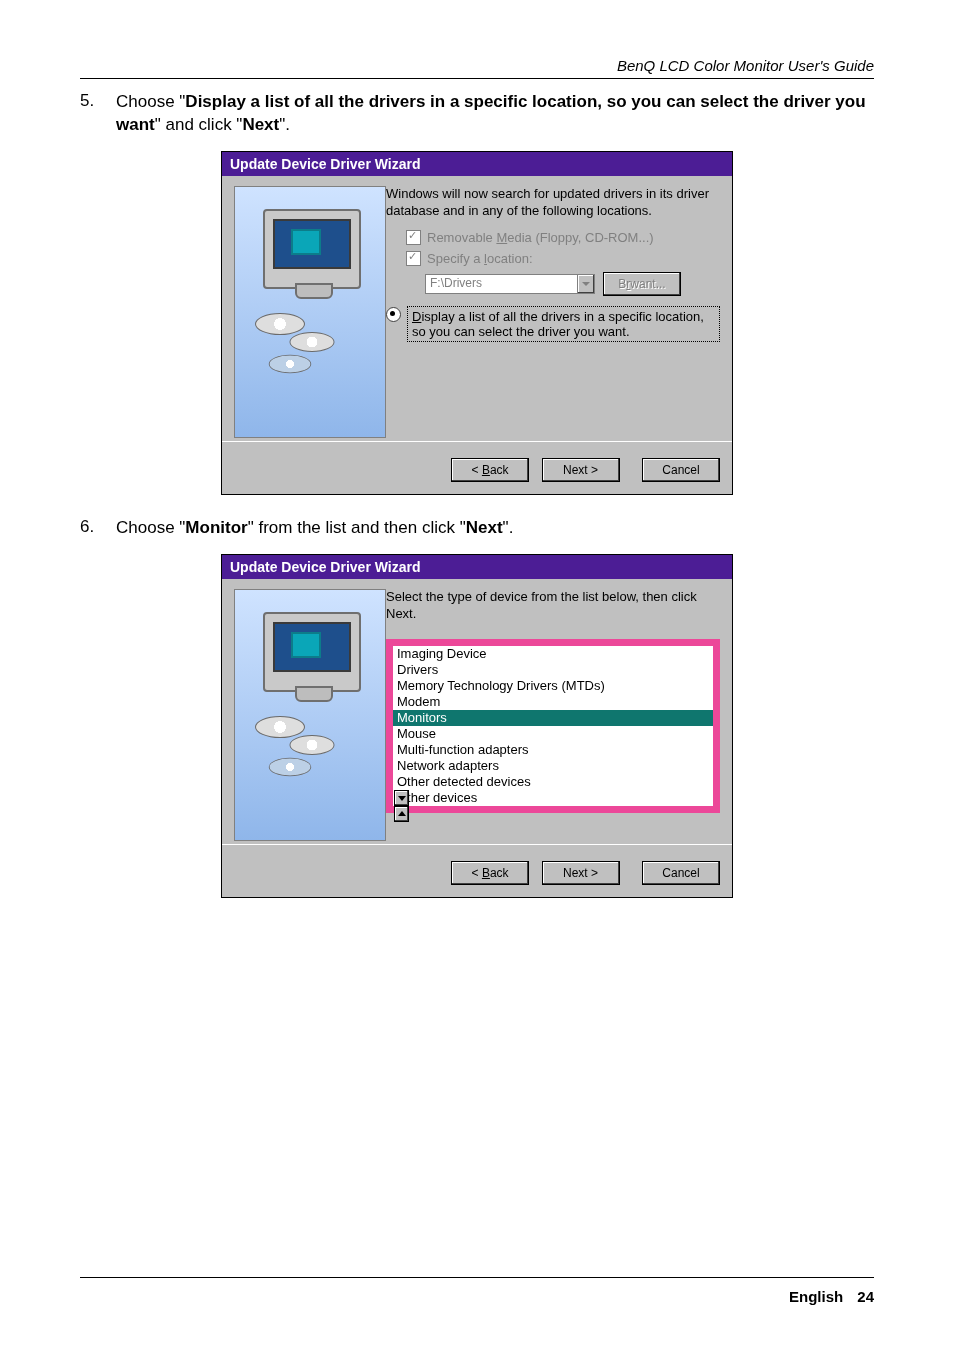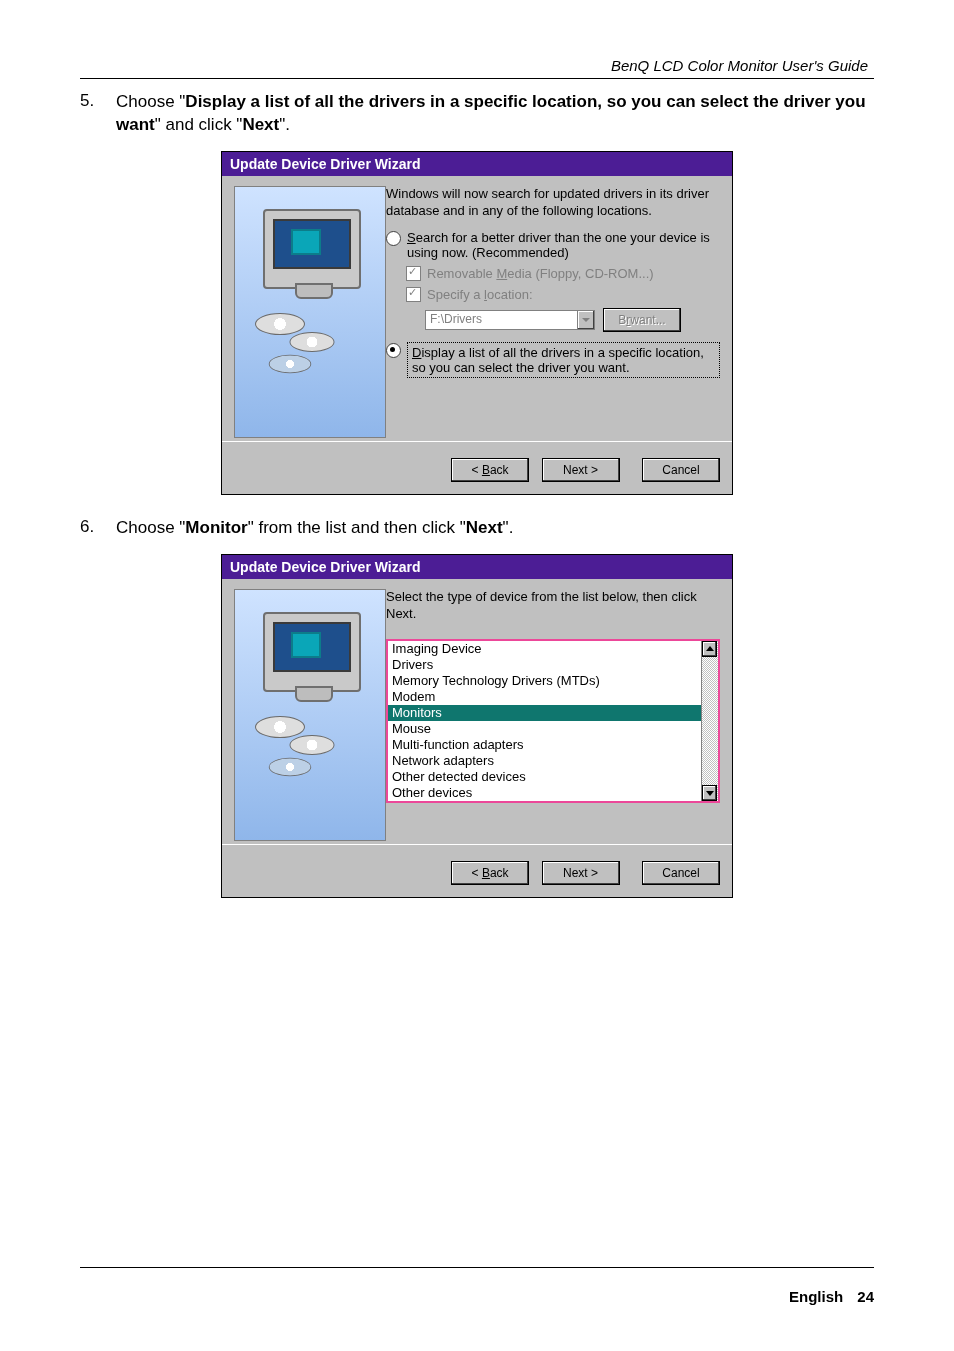--- a/index.html
+++ b/index.html
@@ -1,18 +1,18 @@
 <!DOCTYPE html>
 <html><head>
 <meta charset="utf-8">
 <style>
   html, body { margin: 0; padding: 0; background: #fff; font-family: Arial, Helvetica, sans-serif; }
   .page { width: 954px; height: 1351px; position: relative; box-sizing: border-box; padding: 56px 80px 40px 80px; }
   .header-line { border-bottom: 1px solid #000; height: 22px; position: relative; margin-bottom: 12px; }
-  .header-text { position: absolute; right: 6px; bottom: 4px; font-style: italic; font-size: 15px; }
+  .header-text { position: absolute; right: 0; bottom: 4px; font-style: italic; font-size: 15px; }
   .step { display: flex; margin-top: 10px; }
   .step-num { width: 36px; font-size: 17px; }
   .step-body { flex: 1; font-size: 17px; line-height: 1.35; }
   .step-body b { font-weight: bold; }
 
   .dialog { width: 510px; margin: 14px auto 0 auto; border: 1px solid #000; background: #c0c0c0; font-family: "MS Sans Serif", Tahoma, Arial, sans-serif; }
   .titlebar { background: #4c1d95; color: #fff; font-weight: bold; font-size: 14px; padding: 4px 8px; }
   .dlg-body { display: flex; padding: 10px 12px 4px 12px; }
   .dlg-left { width: 150px; min-height: 250px; background: #fff; border: 1px solid #808080; position: relative; overflow: hidden; }
   .dlg-left .gradient { position:absolute; inset:0; background: linear-gradient(180deg,#cfe3ff 0%, #8fb6ea 100%); }
@@ -42,32 +42,32 @@
   .monitor .screen { position:absolute; left:10px; top:10px; right:10px; bottom:20px; background:#1e4f8c; border:2px solid #3a3a3a; }
   .monitor .screen .win { position:absolute; left:16px; top:8px; width:26px; height:22px; background:#0aa6b8; border:2px solid #0c7d8a; }
   .monitor .stand { position:absolute; left:32px; bottom:-10px; width:34px; height:12px; background:#bdbdbd; border:2px solid #6f6f6f; border-radius:0 0 6px 6px; }
   .discs { position:absolute; left:20px; top:126px; }
   .disc { position:absolute; width:48px; height:20px; border-radius:50%; background:radial-gradient(circle at 50% 50%, #fff 0 6px, #dedede 6px 24px); border:1px solid #6a6a6a; }
   .discA { left:0; top:0; }
   .discB { left:32px; top:18px; transform:scale(.9); }
   .discC { left:10px; top:40px; transform:scale(.85); background:radial-gradient(circle at 50% 50%, #fff 0 5px, #bcd0e6 5px 24px); }
 
   
-  .listbox { border:2px solid #ec4899; background:#fff; height:160px; position:relative; font-size:13px; color:#000; display:flex; }
+  .listbox { border:7px solid #ec4899; background:#fff; height:160px; position:relative; font-size:13px; color:#000; display:flex;flex-direction:column; }
   .list-inner { flex:1; overflow:hidden; }
   .list-item { padding:0 4px; line-height:16px; white-space:nowrap; }
   .list-item.sel { background:#0f766e; color:#fff; }
   .sb-track { width:16px; background:repeating-conic-gradient(#c0c0c0 0 25%, #fff 0 50%) 0 0/2px 2px; border-left:1px solid #808080; position:relative; }
   .sb-btn { position:absolute; left:0; width:15px; height:16px; background:#c0c0c0; border:1px solid #000; box-shadow: inset -1px -1px #404040, inset 1px 1px #fff; box-sizing:border-box; }
   .sb-up { top:0; }
   .sb-down { bottom:0; }
   .sb-up::after { content:""; position:absolute; top:4px; left:3px; border-left:4px solid transparent; border-right:4px solid transparent; border-bottom:5px solid #000; }
   .sb-down::after { content:""; position:absolute; bottom:4px; left:3px; border-left:4px solid transparent; border-right:4px solid transparent; border-top:5px solid #000; }
 
-  .footer { position:absolute; left:80px; right:80px; bottom:46px; border-top:1px solid #000; padding-top:20px; text-align:right; font-size:15px; }
+  .footer { position:absolute; left:80px; right:80px; bottom:46px; border-top:1px solid #000; padding-top:10px; text-align:right; font-size:15px; }
   .footer .lang { font-weight:bold; }
   .footer .pagenum { font-weight:bold; margin-left:10px; }
 </style>
 </head>
 <body>
 
 <div class="page">
 
   <div class="header-line">
     <span class="header-text">BenQ LCD Color Monitor User's Guide</span>
@@ -94,24 +94,20 @@
         </div>
         <div class="discs">
           <div class="disc discA"></div>
             <div class="disc discB"></div>
             <div class="disc discC"></div>
         </div>
       </div>
       <div class="dlg-right">
         <div class="intro-text">Windows will now search for updated drivers in its driver database and in any of the following locations.</div>
 
-        <div class="radio-line">
-          <span class="radio"></span>
-          <span><span class="u">S</span><span>earch for a better driver than the one your device is using now. (Recommended)</span></span>
-        </div>
 
         <div class="sub">
           <span class="chk"></span>
           <span><span>Removable </span><span class="u">M</span><span>edia (Floppy, CD-ROM...)</span></span>
         </div>
 
         <div class="sub">
           <span class="chk"></span>
           <span><span>Specify a </span><span class="u">l</span><span>ocation:</span></span>
         </div>

